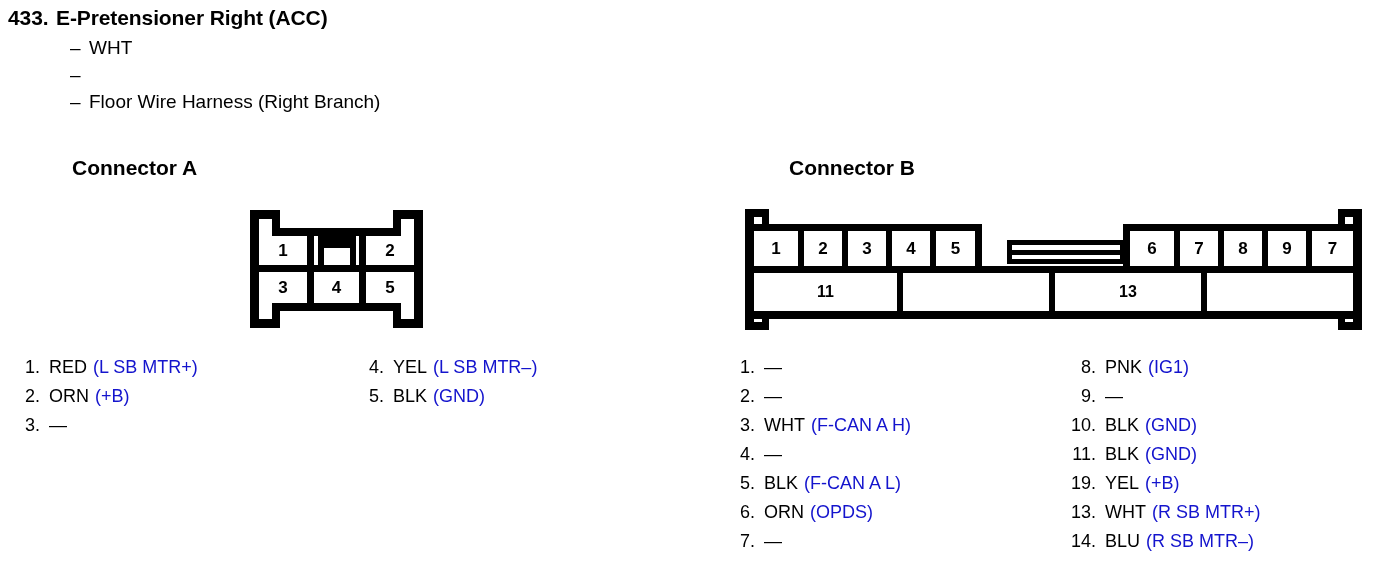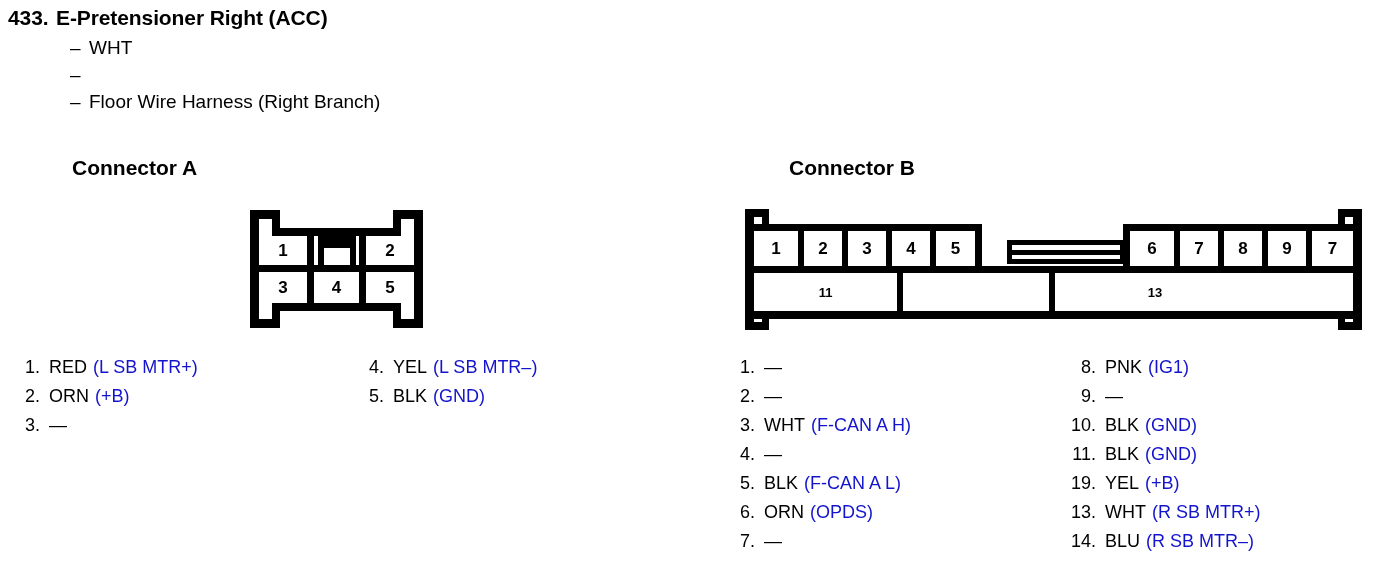--- a/index.html
+++ b/index.html
@@ -66,21 +66,21 @@
   .cell {
     position: absolute;
     background: #ffffff;
     display: flex;
     align-items: center;
     justify-content: center;
     font-size: 17px;
     font-weight: bold;
     color: #000000;
   }
-  .cell-wide { font-size: 13px; }
+  .cell-wide { font-size: 16px; }
 
   
   .pin-list { position: absolute; }
   .pin-row {
     display: flex;
     align-items: baseline;
     font-size: 18px;
     line-height: 29px;
     white-space: nowrap;
   }
@@ -218,21 +218,21 @@
   <div class="cell" style="left:147px; top:22px; width:38px; height:35px;">4</div>
   <div class="cell" style="left:191px; top:22px; width:39px; height:35px;">5</div>
 
   <div class="cell" style="left:385px; top:22px; width:44px; height:35px;">6</div>
   <div class="cell" style="left:435px; top:22px; width:38px; height:35px;">7</div>
   <div class="cell" style="left:479px; top:22px; width:38px; height:35px;">8</div>
   <div class="cell" style="left:523px; top:22px; width:38px; height:35px;">9</div>
   <div class="cell" style="left:567px; top:22px; width:41px; height:35px;">7</div>
 
   <div class="cell cell-wide" style="left:9px; top:64px; width:143px; height:38px;">11</div>
-  <div class="cell cell-wide" style="left:310px; top:64px; width:146px; height:38px;padding-left:27px;">13</div>
+  <div class="cell cell-wide" style="left:310px; top:64px; width:146px; height:38px;">13</div>
 </div>
 
 <div class="pin-list" id="list-a-left" style="left:18px; top:353px;">
   <div class="pin-row">
     <span class="pin-num w2">1.</span>
     <span class="pin-color">RED</span>
     <span class="pin-sig">(L SB MTR+)</span>
   </div>
   <div class="pin-row">
     <span class="pin-num w2">2.</span>

